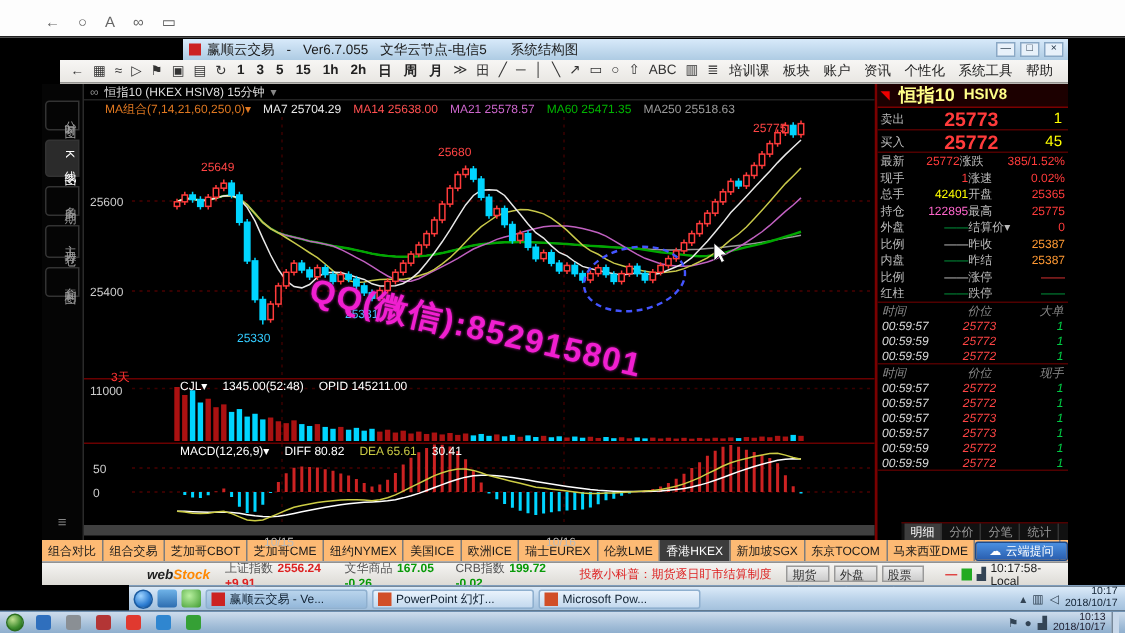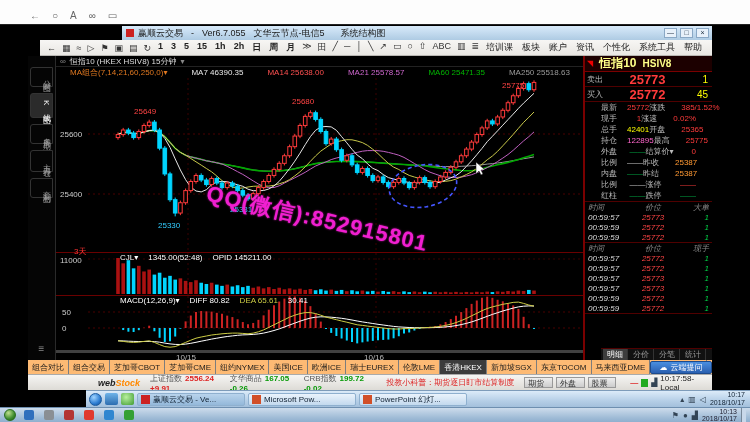--- a/index.html
+++ b/index.html
@@ -25,40 +25,40 @@
   
   .main{display:flex;height:304px;}
   .side-tabs{width:28px;background:#050505;border-right:1px solid #2a2a2a;display:flex;flex-direction:column;padding-top:8px;}
   .side-tab{writing-mode:vertical-rl;color:#9a9a9a;font-size:8px;border:1px solid #333;border-radius:3px 0 0 3px;
     margin:3px 2px;padding:6px 1px;letter-spacing:2px;}
   .side-tab.active{color:#fff;background:#2b2b2b;}
   .side-menu{margin-top:auto;color:#888;font-size:10px;text-align:center;padding-bottom:6px;}
   .chart-col{width:527px;position:relative;background:#000;}
   .chart-tabs{height:11px;display:flex;align-items:center;font-size:8px;color:#ddd;border-bottom:1px solid #222;padding-left:4px;gap:4px;}
   .chart-tabs .inf{color:#888;}
-  .ma-row{height:11px;display:flex;align-items:center;font-size:8px;gap:24px;padding-left:14px;white-space:nowrap;overflow:hidden;}
+  .ma-row{height:11px;display:flex;align-items:center;font-size:8px;gap:8px;padding-left:14px;white-space:nowrap;overflow:hidden;}
   .panel{position:relative;border-top:1px solid #6a0000;}
   .ph{position:absolute;top:0;left:64px;display:flex;gap:10px;font-size:8px;z-index:3;}
   .range-lab{position:absolute;left:18px;top:190px;color:#ff3333;font-size:8px;z-index:4;}
-  .xaxis{height:10px;position:relative;border-top:3px solid #404040;}
+  .xaxis{height:10px;position:relative;border-top:7px solid #404040;}
   .xaxis span{position:absolute;top:0;color:#bbb;font-size:8px;}
   .watermark{position:absolute;left:148px;top:148px;z-index:6;color:#f01fd0;font-size:22px;font-weight:bold;
     transform:rotate(13deg);letter-spacing:1px;text-shadow:0 0 2px rgba(240,31,208,.8);pointer-events:none;}
   
   .quote{width:129px;background:#000;border-left:2px solid #7a0000;display:flex;flex-direction:column;font-size:8px;}
   .q-head{height:16px;background:#1c0000;border-bottom:1px solid #7a0000;display:flex;align-items:center;gap:6px;padding:0 2px;}
   .q-head .nm{color:#ffff88;font-size:12px;font-weight:bold;}
   .q-head .cd{color:#ffff88;font-size:10px;font-weight:bold;}
   .q-head .tri{color:#e00;font-size:8px;}
   .q-ba{height:15px;display:flex;align-items:center;border-bottom:1px solid #500000;padding:0 2px;}
   .q-ba .lb{color:#bbb;width:22px;}
   .q-ba .pr{color:#ff3b3b;font-size:13px;font-weight:bold;flex:1;text-align:center;}
   .q-ba .qt{color:#ffff00;font-size:10px;width:24px;text-align:right;padding-right:2px;}
   .q-rows{border-bottom:1px solid #500000;}
-  .q-row{display:grid;grid-template-columns:26px 1fr 32px 1fr;height:11px;align-items:center;padding:0 16px;}
+  .q-row{display:grid;grid-template-columns:26px 1fr 32px 1fr;height:11px;align-items:center;padding:0 2px;}
   .q-row .l{color:#bbb;}
   .q-row .v{text-align:right;}
   .dt{border-bottom:1px solid #500000;font-style:italic;}
   .dt-r{display:grid;grid-template-columns:44px 42px 1fr;height:10px;align-items:center;padding:0 3px;}
   .dt-r .h{color:#888;}
   .dt-r .t{color:#ddd;}
   .dt-r .p{color:#ff4444;text-align:center;}
   .dt-r .q{color:#00cc44;text-align:right;}
   .q-tabs{margin-top:auto;height:12px;background:#111;border-top:1px solid #500000;display:flex;align-items:center;gap:1px;padding:0 2px;margin-left:16px;}
   .q-tab{color:#999;padding:0 4px;border-right:1px solid #333;}
@@ -193,21 +193,21 @@
         </div>
 
       <div class="chart-col">
         <div class="chart-tabs">
           <span class="inf">∞</span>
           <span>恒指10  (HKEX HSIV8)  15分钟</span>
           <span class="inf">▾</span>
         </div>
         <div class="ma-row" id="ma-row">
             <span style="color:#e07820">MA组合(7,14,21,60,250,0)▾</span>
-            <span style="color:#e8e8e8">MA7 46390.35</span>
+            <span style="color:#e8e8e8">MA7 25704.29</span>
             <span style="color:#ff5050">MA14 25638.00</span>
             <span style="color:#cc66cc">MA21 25578.57</span>
             <span style="color:#00b400">MA60 25471.35</span>
             <span style="color:#9a9a9a">MA250 25518.63</span>
           </div>
 
         <svg id="main-chart" width="527" height="174" style="display:block;">
             <line x1="32" y1="56" x2="527" y2="56" stroke="#4a0000" stroke-dasharray="2 3"></line>
             <text x="4" y="59" fill="#cccccc" font-size="8">25600</text>
             <line x1="32" y1="116" x2="527" y2="116" stroke="#4a0000" stroke-dasharray="2 3"></line>
@@ -783,25 +783,25 @@
     <span class="orb"></span>
     <span class="tb-app" style="background:linear-gradient(#6fb3e8,#2d6db0);"></span>
     <span class="tb-app" style="background:radial-gradient(circle at 40% 35%,#b8f0a0,#3f9a2f);"></span>
     <span id="inner-windows" style="display:flex;gap:3px;">
         <span class="win-btn active">
           <span class="wic" style="background:#c22"></span>
           <span>赢顺云交易 - Ve...</span>
         </span>
         <span class="win-btn">
           <span class="wic" style="background:#d14f28"></span>
-          <span>Microsoft Pow...</span>
+          <span>PowerPoint 幻灯...</span>
         </span>
         <span class="win-btn">
           <span class="wic" style="background:#d14f28"></span>
-          <span>PowerPoint 幻灯...</span>
+          <span>Microsoft Pow...</span>
         </span>
       </span>
     <span class="tray">
       <span class="glyph">▴</span>
       <span class="glyph">▥</span>
       <span class="glyph">◁</span>
       <span class="clk">
         <div>10:17</div>
         <div>2018/10/17</div>
       </span>

